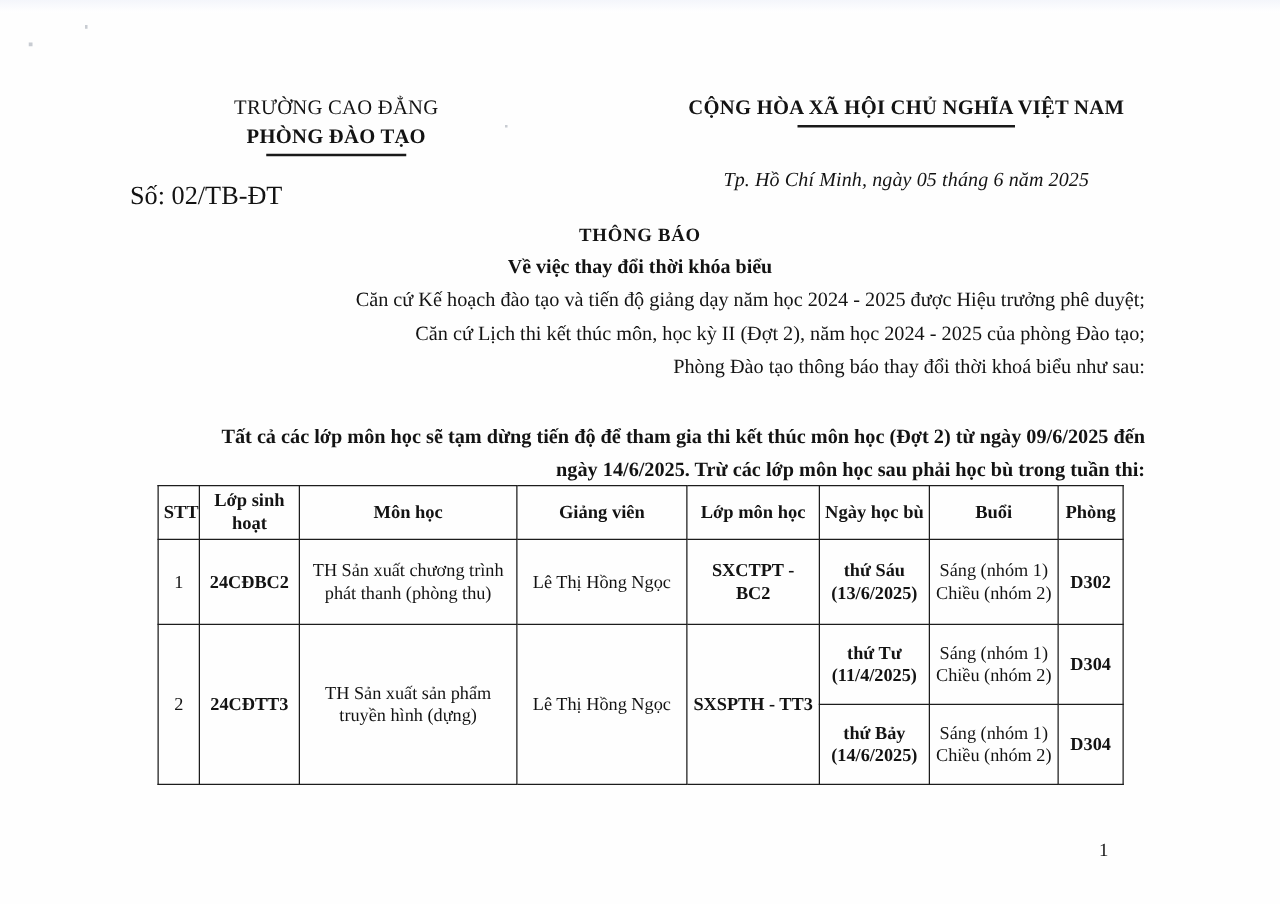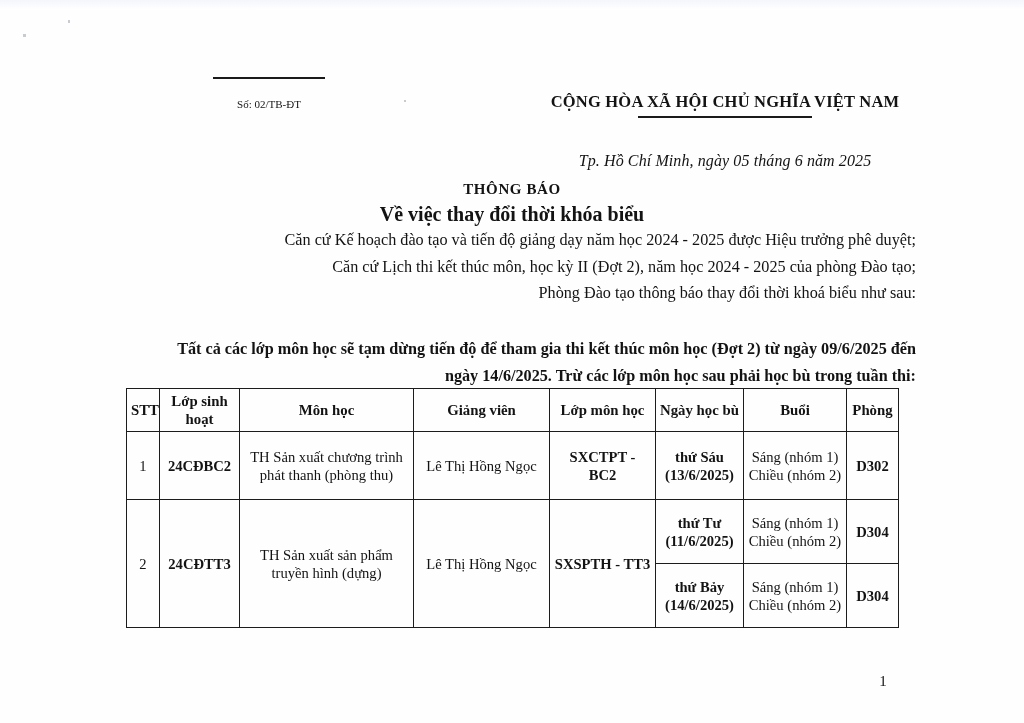--- a/index.html
+++ b/index.html
@@ -50,21 +50,21 @@
   .hdr-left {
     position: absolute;
     left: 104px;
     top: 0;
     width: 330px;
     text-align: center;
   }
   .hdr-right {
     position: absolute;
     left: 540px;
-    top: 16px;
+    top: 0;
     width: 370px;
     text-align: center;
   }
   .org-line1, .org-line2 {
     font-size: 16.5px;
     line-height: 23px;
     letter-spacing: .2px;
   }
   .org-line3 {
     font-size: 16.5px;
@@ -86,23 +86,23 @@
   }
   .rule {
     height: 1.5px;
     background: #1a1a1a;
     margin: 3px auto 0 auto;
   }
   .rule-left  { width: 112px; }
   .rule-right { width: 174px; }
 
   .doc-no {
-    font-size: 11px;
+    font-size: 21px;
     margin-top: 19px;
-    text-align: center;
+    text-align: left;
   }
   .place-date {
     font-size: 16px;
     font-style: italic;
     margin-top: 34px;
     text-align: center;
     letter-spacing: .1px;
   }
 
   
@@ -113,21 +113,21 @@
     width: 1024px;
     text-align: center;
   }
   .doc-title {
     font-size: 15px;
     font-weight: bold;
     letter-spacing: .6px;
     line-height: 26px;
   }
   .doc-subtitle {
-    font-size: 20px;
+    font-size: 16px;
     font-weight: bold;
     line-height: 22px;
     margin-top: 1px;
   }
 
   
   .body-block {
     position: absolute;
     top: 227px;
     left: 126px;
@@ -204,20 +204,22 @@
 <div class="page">
 
   <div class="scan-tint"></div>
   <div class="speck" style="left:23px;top:34px;width:3px;height:3px;"></div>
   <div class="speck" style="left:68px;top:20px;width:2px;height:3px;"></div>
   <div class="speck" style="left:404px;top:100px;width:2px;height:2px;"></div>
 
   <div class="header">
 
     <div class="hdr-left">
+      <div class="org-line1">TRƯỜNG CAO ĐẲNG</div>
+      <div class="org-line3">PHÒNG ĐÀO TẠO</div>
       <div class="rule rule-left"></div>
       <div class="doc-no">Số: 02/TB-ĐT</div>
     </div>
 
     <div class="hdr-right">
       <div class="nation-line1">CỘNG HÒA XÃ HỘI CHỦ NGHĨA VIỆT NAM</div>
       <div class="rule rule-right"></div>
       <div class="place-date">Tp. Hồ Chí Minh, ngày 05 tháng 6 năm 2025</div>
     </div>
 
@@ -273,21 +275,21 @@
         </td>
         <td class="c-room">D302</td>
       </tr>
 
       <tr style="height:64px;">
         <td class="c-stt" rowspan="2">2</td>
         <td class="c-class" rowspan="2">24CĐTT3</td>
         <td class="c-subject" rowspan="2">TH Sản xuất sản phẩm truyền hình (dựng)</td>
         <td class="c-teacher" rowspan="2">Lê Thị Hồng Ngọc</td>
         <td class="c-course" rowspan="2">SXSPTH - TT3</td>
-        <td class="c-day">thứ Tư (11/6/2025)</td>
+        <td class="c-day">thứ Tư (11/4/2025)</td>
         <td class="c-session">
           <span>Sáng (nhóm 1)</span><br>
           <span>Chiều (nhóm 2)</span>
         </td>
         <td class="c-room">D304</td>
       </tr>
 
       <tr style="height:64px;">
         <td class="c-day">thứ Bảy (14/6/2025)</td>
         <td class="c-session">

